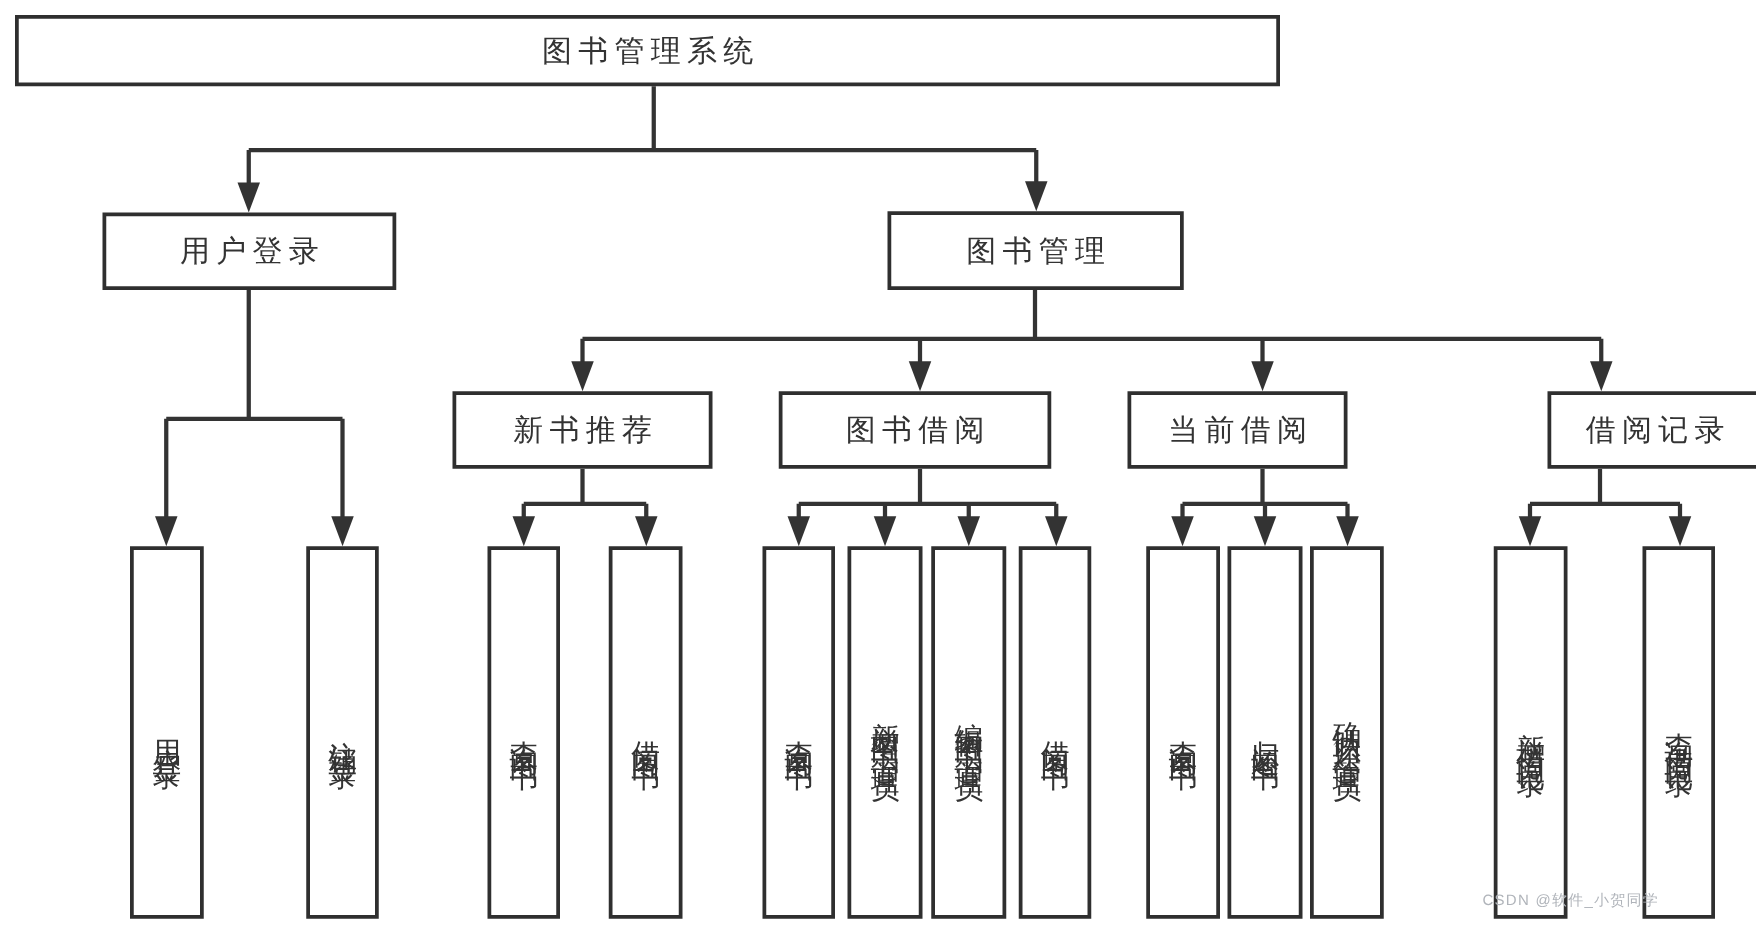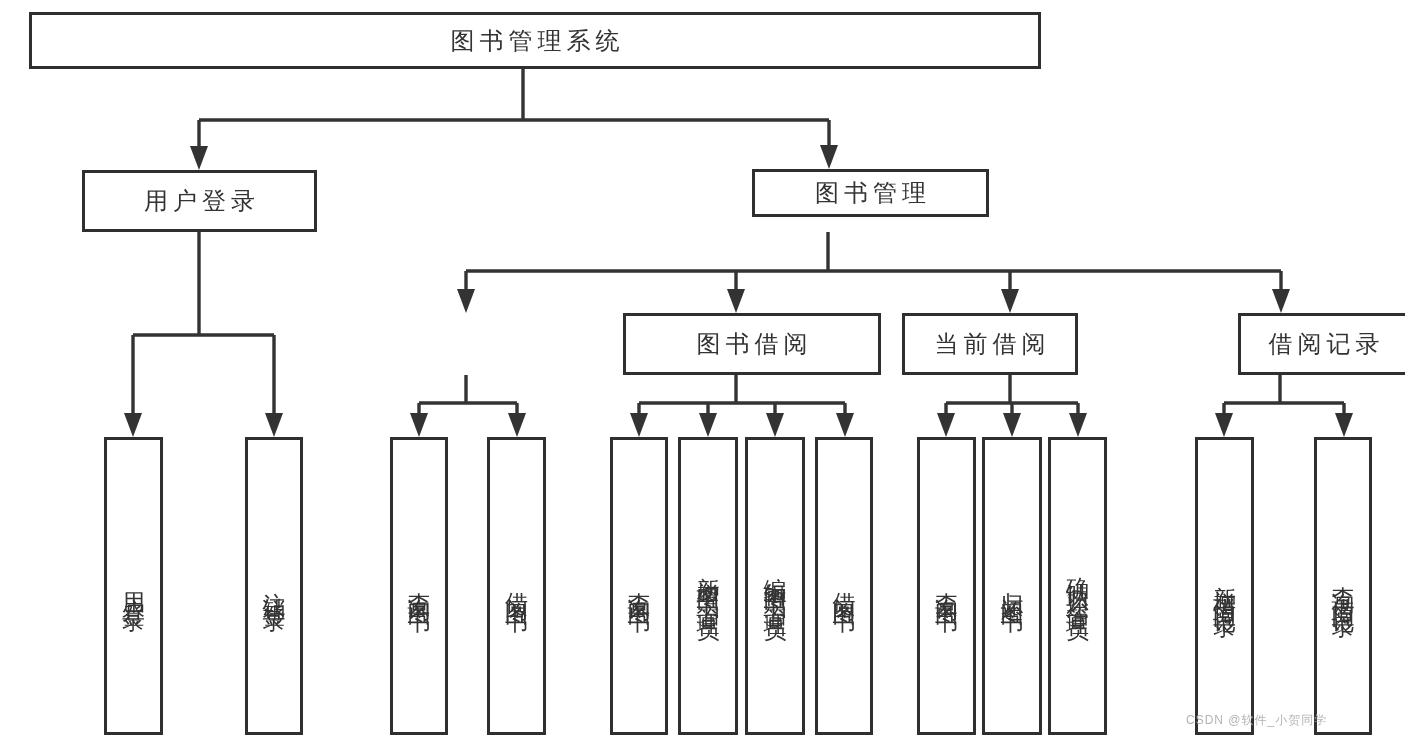--- a/index.html
+++ b/index.html
@@ -43,26 +43,26 @@
     z-index:2;
   }
   .node-v > span{
     writing-mode:vertical-rl;
     text-orientation:mixed;
     font-size:23px;
     letter-spacing:6px;
     line-height:1;
     color:var(--text);
   }
-  .root{left:29px;top:12px;width:1012px;height:57px;}
+  .root{left:12px;top:12px;width:1012px;height:57px;}
   .l2a{left:82px;top:170px;width:235px;height:62px;}
-  .l2b{left:752px;top:169px;width:237px;height:48px;}
+  .l2b{left:710px;top:169px;width:237px;height:63px;}
   .l3{top:313px;height:62px;}
   .l3a{left:362px;width:208px;}
-  .l3b{left:623px;width:258px;}
+  .l3b{left:623px;width:218px;}
   .l3c{left:902px;width:176px;}
   .l3d{left:1238px;width:172px;}
   #watermark{
     position:absolute;
     left:1186px;top:712px;
     font-size:12px;
     letter-spacing:1px;
     color:var(--wm);
     z-index:5;
     white-space:nowrap;
@@ -121,20 +121,21 @@
       <polygon points="1215,413 1233,413 1224,437"></polygon>
       <polygon points="1335,413 1353,413 1344,437"></polygon>
     </g>
   </svg>
 
   <div class="node root">图书管理系统</div>
 
   <div class="node l2a">用户登录</div>
   <div class="node l2b">图书管理</div>
 
+  <div class="node l3 l3a">新书推荐</div>
   <div class="node l3 l3b">图书借阅</div>
   <div class="node l3 l3c">当前借阅</div>
   <div class="node l3 l3d">借阅记录</div>
 
   <div class="node-v" style="left:104px;width:59px;">
       <span>用户登录</span>
     </div>
   <div class="node-v" style="left:245px;width:58px;">
       <span>注销登录</span>
     </div>

